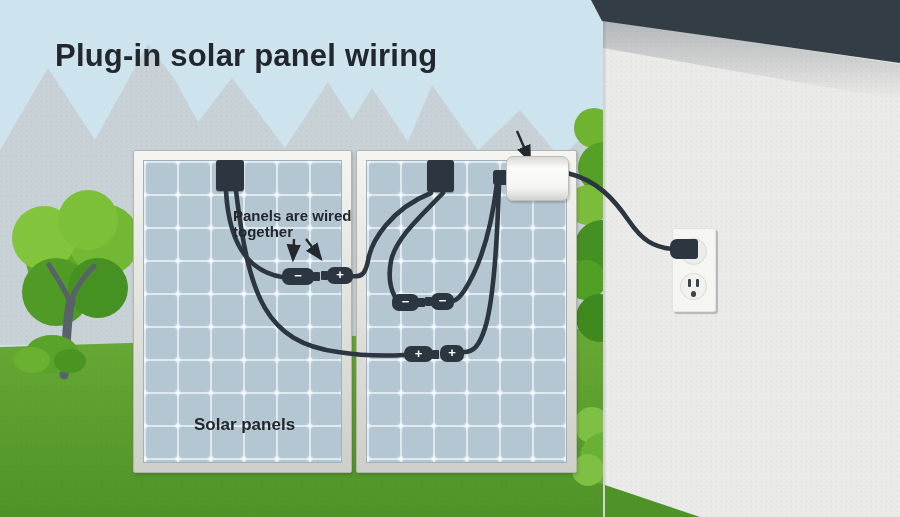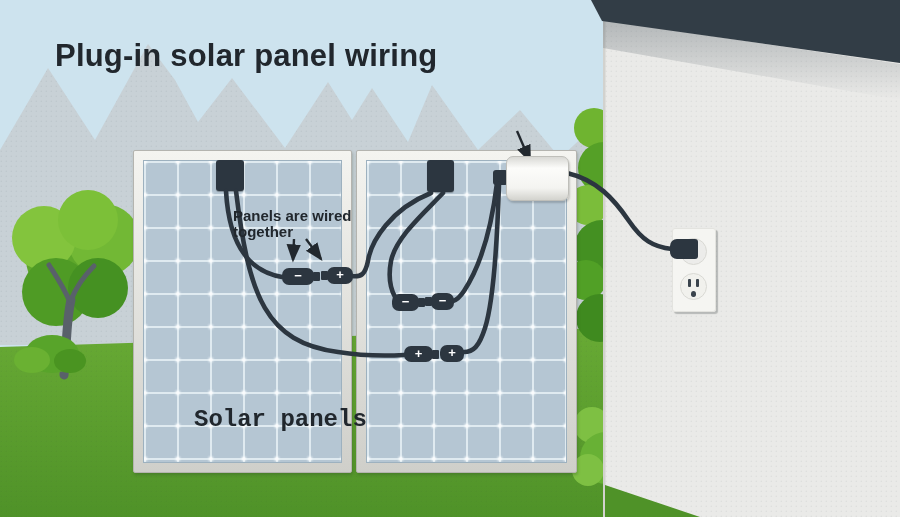--- a/index.html
+++ b/index.html
@@ -53,21 +53,21 @@
   .slot-left{left:7px;top:5px;}
   .slot-right{left:15px;top:5px;}
   .ground-hole{position:absolute;left:10px;top:17px;width:5px;height:6px;background:#3a434c;border-radius:50% 50% 45% 45%;}
   .plug{left:670px;top:239px;width:28px;height:20px;background:#2c3640;border-radius:7px 3px 3px 7px;}
 
   
   .lbl{position:absolute;color:#21272d;font-weight:bold;white-space:nowrap;}
   .title{left:55px;top:38px;font-size:31px;letter-spacing:.2px;}
   .lbl-inverter{left:455px;top:108px;font-size:18px;}
   .lbl-wired{left:233px;top:208px;width:122px;font-size:15px;line-height:16px;white-space:normal;}
-  .lbl-solar{left:194px;top:406px;font-size:24px;font-family:Liberation Mono, monospace;}
+  .lbl-solar{left:194px;top:415px;font-size:17px;}
 </style>
 </head>
 <body>
 
 <div class="scene">
 
   <svg class="layer" viewBox="0 0 900 517">
     <defs>
       <pattern id="dots" width="5" height="5" patternUnits="userSpaceOnUse">
         <circle cx="1.3" cy="1.3" r="0.8" fill="rgba(40,50,55,0.07)"></circle>

